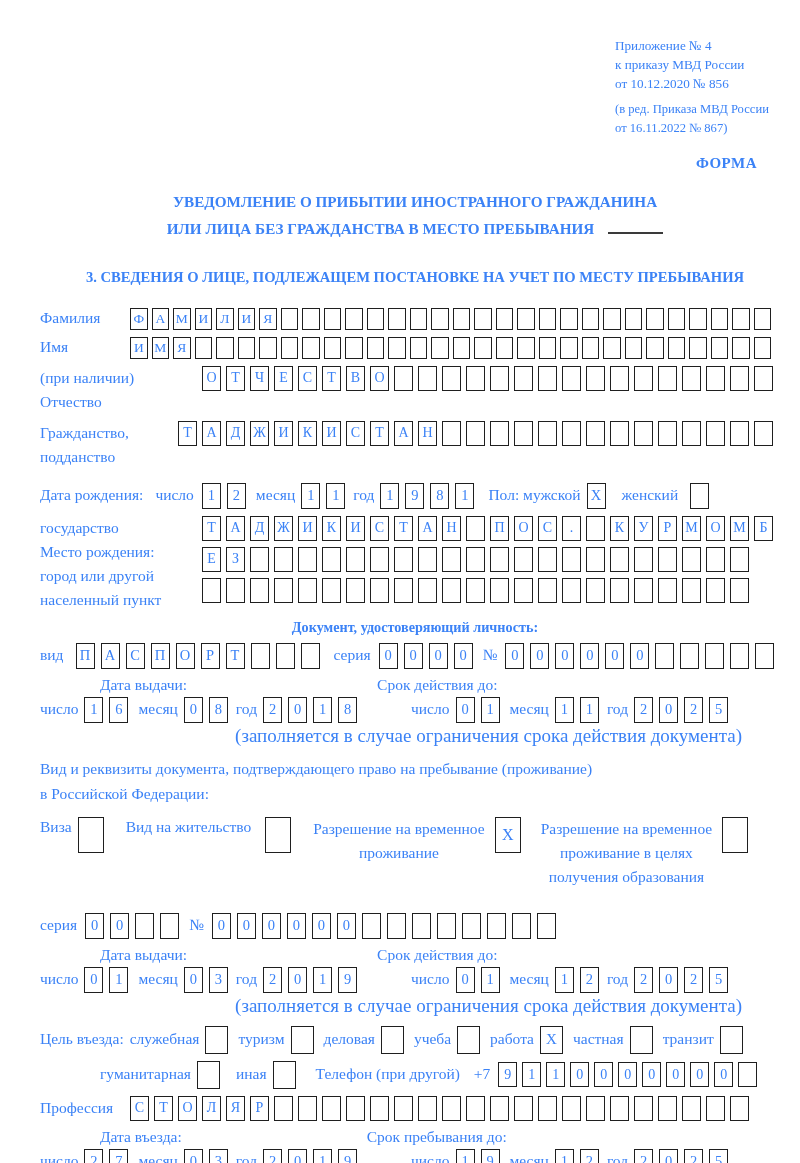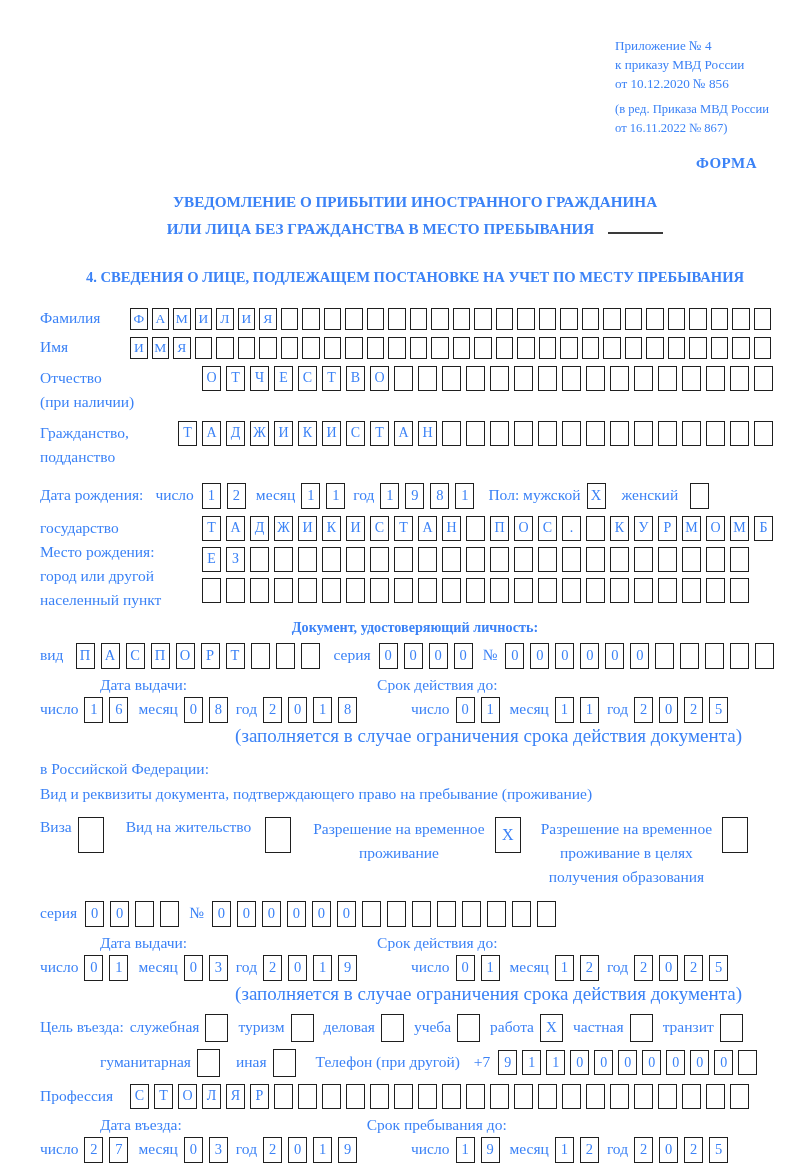--- a/index.html
+++ b/index.html
@@ -27,21 +27,21 @@
   .cb .cell{width:23px;height:28px;font-size:15px;}
   .cbL .cell{width:26px;height:36px;font-size:16px;}
   .ml6{margin-left:6px;} .ml8{margin-left:8px;} .ml10{margin-left:10px;} .ml12{margin-left:12px;}
   .ml14{margin-left:14px;} .ml16{margin-left:16px;} .ml20{margin-left:20px;}
   .ml22{margin-left:22px;} .ml54{margin-left:54px;} .ml60{margin-left:60px;} .ml135{margin-left:60px;}
   .ml185{margin-left:185px;} .ml190{margin-left:190px;}
   .doc-head{font-weight:bold;font-size:14.2px;text-align:center;margin:4px 0 7px 0;}
   .heads{display:flex;font-size:15.5px;margin-bottom:3px;}
   .note{font-size:19px;text-align:right;padding-right:48px;margin:1px 0 9px 0;}
   .intro{font-size:15.5px;line-height:1.65;margin-top:4px;}
-  .opts{display:flex;align-items:flex-start;margin-top:10px;margin-bottom:12px;}
+  .opts{display:flex;align-items:flex-start;margin-top:10px;margin-bottom:24px;}
   .optlines{text-align:center;font-size:15.5px;line-height:1.55;}
   .colrows .cells{margin-bottom:6px;}
 </style>
 </head>
 <body>
 
 <div class="page">
 
   <div class="appendix">
     <div>Приложение № 4</div>
@@ -55,21 +55,21 @@
 
   <div class="forma">ФОРМА</div>
 
   <div class="title">
     <div>УВЕДОМЛЕНИЕ О ПРИБЫТИИ ИНОСТРАННОГО ГРАЖДАНИНА</div>
     <div>
       <span>ИЛИ ЛИЦА БЕЗ ГРАЖДАНСТВА В МЕСТО ПРЕБЫВАНИЯ</span><span class="title-underline"></span>
     </div>
   </div>
 
-  <div class="sec-head">4. СВЕДЕНИЯ О ЛИЦЕ, ПОДЛЕЖАЩЕМ ПОСТАНОВКЕ НА УЧЕТ ПО МЕСТУ ПРЕБЫВАНИЯ</div>
+  <div class="sec-head">3. СВЕДЕНИЯ О ЛИЦЕ, ПОДЛЕЖАЩЕМ ПОСТАНОВКЕ НА УЧЕТ ПО МЕСТУ ПРЕБЫВАНИЯ</div>
 
   <div class="frow">
     <span class="lbl w90">Фамилия</span>
     <span class="cells sm">
         <span class="cell">Ф</span>
         <span class="cell">А</span>
         <span class="cell">М</span>
         <span class="cell">И</span>
         <span class="cell">Л</span>
         <span class="cell">И</span>
@@ -131,22 +131,22 @@
         <span class="cell"></span>
         <span class="cell"></span>
         <span class="cell"></span>
         <span class="cell"></span>
         <span class="cell"></span>
       </span>
   </div>
 
   <div class="frow top">
     <span class="lblblock w162">
+      <div>(при наличии)</div>
       <div>Отчество</div>
-      <div>(при наличии)</div>
     </span>
     <span class="cells md">
         <span class="cell">О</span>
         <span class="cell">Т</span>
         <span class="cell">Ч</span>
         <span class="cell">Е</span>
         <span class="cell">С</span>
         <span class="cell">Т</span>
         <span class="cell">В</span>
         <span class="cell">О</span>
@@ -394,22 +394,22 @@
     <span class="cells lg ml6">
         <span class="cell">2</span>
         <span class="cell">0</span>
         <span class="cell">2</span>
         <span class="cell">5</span>
       </span>
   </div>
   <div class="note">(заполняется в случае ограничения срока действия документа)</div>
 
   <div class="intro">
+    <div>Вид и реквизиты документа, подтверждающего право на пребывание (проживание)</div>
     <div>в Российской Федерации:</div>
-    <div>Вид и реквизиты документа, подтверждающего право на пребывание (проживание)</div>
   </div>
 
   <div class="opts">
     <span class="lbl">Виза</span>
     <span class="cells cbL ml6">
         <span class="cell"></span>
       </span>
     <span class="lbl ml22">Вид на жительство</span>
     <span class="cells cbL ml14">
         <span class="cell"></span>

